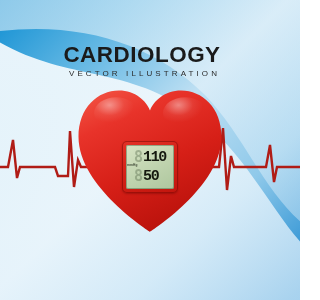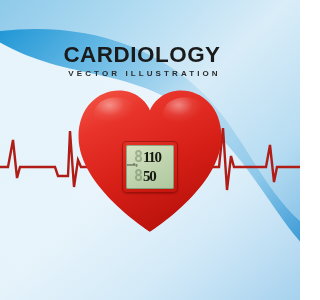--- a/index.html
+++ b/index.html
@@ -18,21 +18,21 @@
     position:absolute;left:0;top:44px;width:284px;
     text-align:center;z-index:30;
   }
   #main-title{
     font-size:22px;font-weight:bold;color:#1a1a1a;
     letter-spacing:0.5px;line-height:1;
     font-family:"Liberation Sans", sans-serif;
     transform:scaleX(1.02);
   }
   #sub-title{
-    font-size:8px;font-weight:bold;color:#2b2b2b;
+    font-size:8px;font-weight:normal;color:#2b2b2b;
     letter-spacing:3.1px;line-height:1;margin-top:4px;
     padding-left:5px;
     font-family:"Liberation Sans", sans-serif;
   }
 
   
   #device{
     position:absolute;left:122px;top:141px;width:56px;height:52px;
     border-radius:5px;
     background:linear-gradient(160deg,#e33227 0%,#d42218 45%,#c2150d 100%);
@@ -58,21 +58,21 @@
   }
   #row-sys{top:4px;}
   #row-dia{top:23px;}
   .ghost-digit{
     font-size:15px;font-weight:bold;color:rgba(90,110,78,.42);
     font-family:"DejaVu Sans Mono", monospace;line-height:1;
     letter-spacing:-1px;
   }
   .lcd-value{
     font-size:15px;font-weight:bold;color:#15190f;
-    font-family:Liberation Serif, serif;line-height:1;
+    font-family:Liberation Mono, monospace;line-height:1;
     letter-spacing:-1.4px;margin-left:1px;
   }
 </style>
 </head>
 <body>
 
 <div id="poster">
 
   <svg class="layer" viewBox="0 0 300 300" preserveAspectRatio="none">
     <defs>

